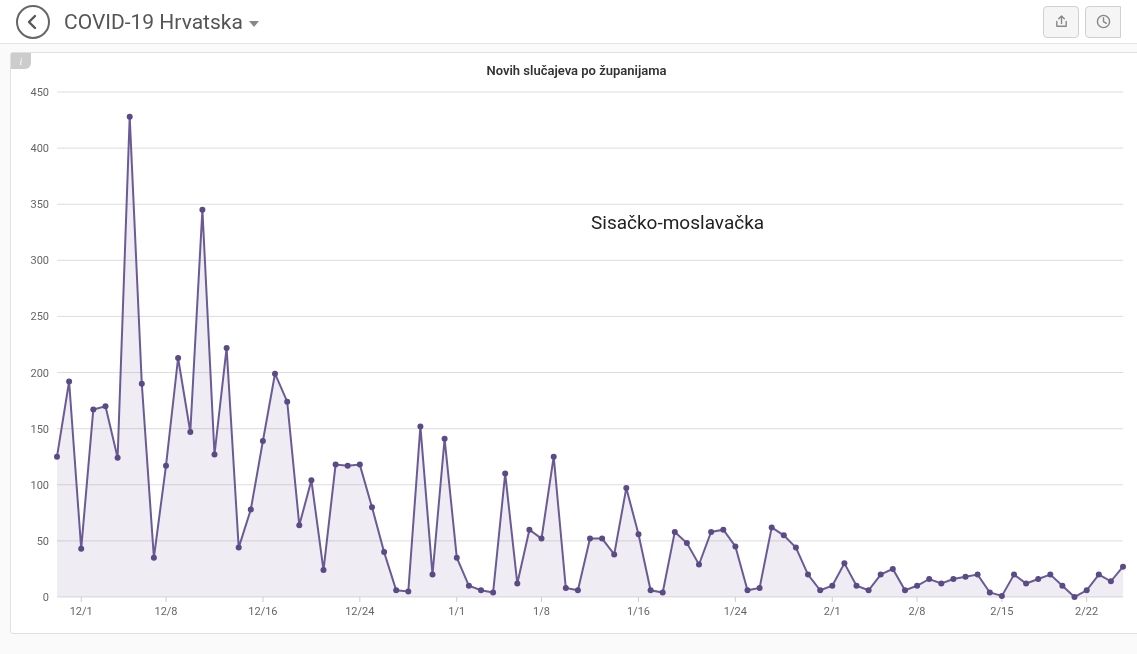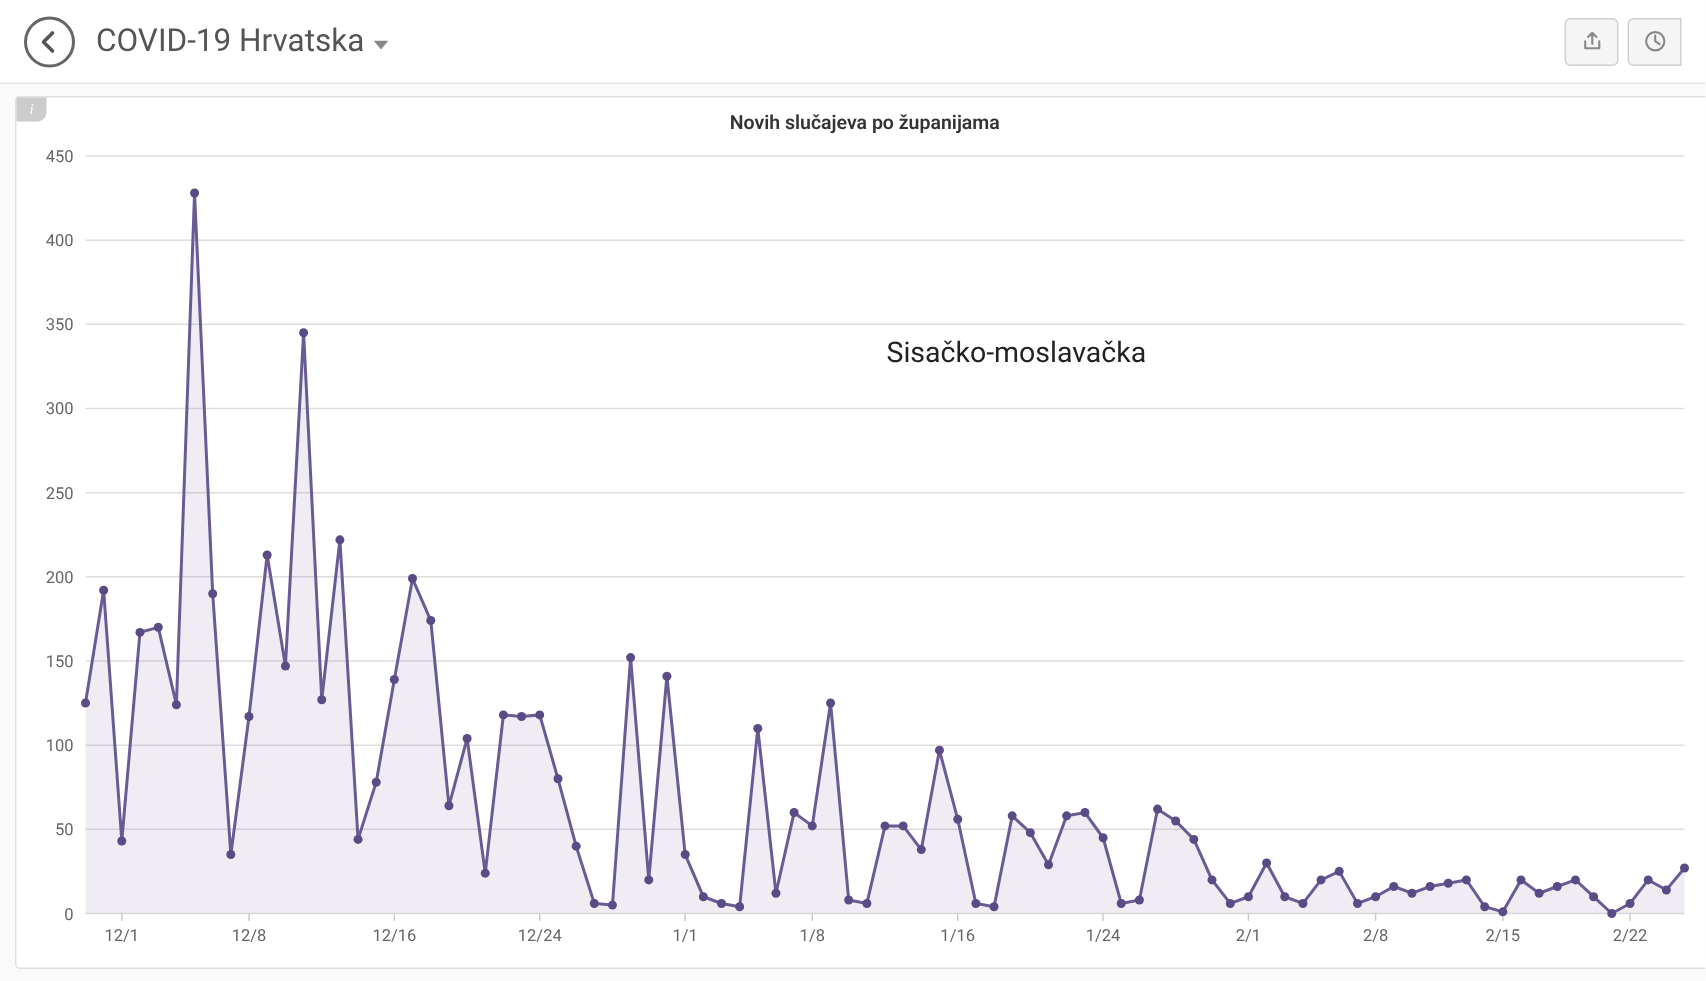--- a/index.html
+++ b/index.html
@@ -10,21 +10,21 @@
       width: 1137px;
       height: 654px;
       overflow: hidden;
     }
     .header {
       display: flex;
       align-items: center;
       padding: 10px 16px;
       background: #fff;
       border-bottom: 1px solid #e5e5e5;
-      height: 56px;
+      height: 44px;
       position: relative;
     }
     .back-btn {
       width: 34px;
       height: 34px;
       border-radius: 50%;
       border: 2px solid #666;
       display: flex;
       align-items: center;
       justify-content: center;

